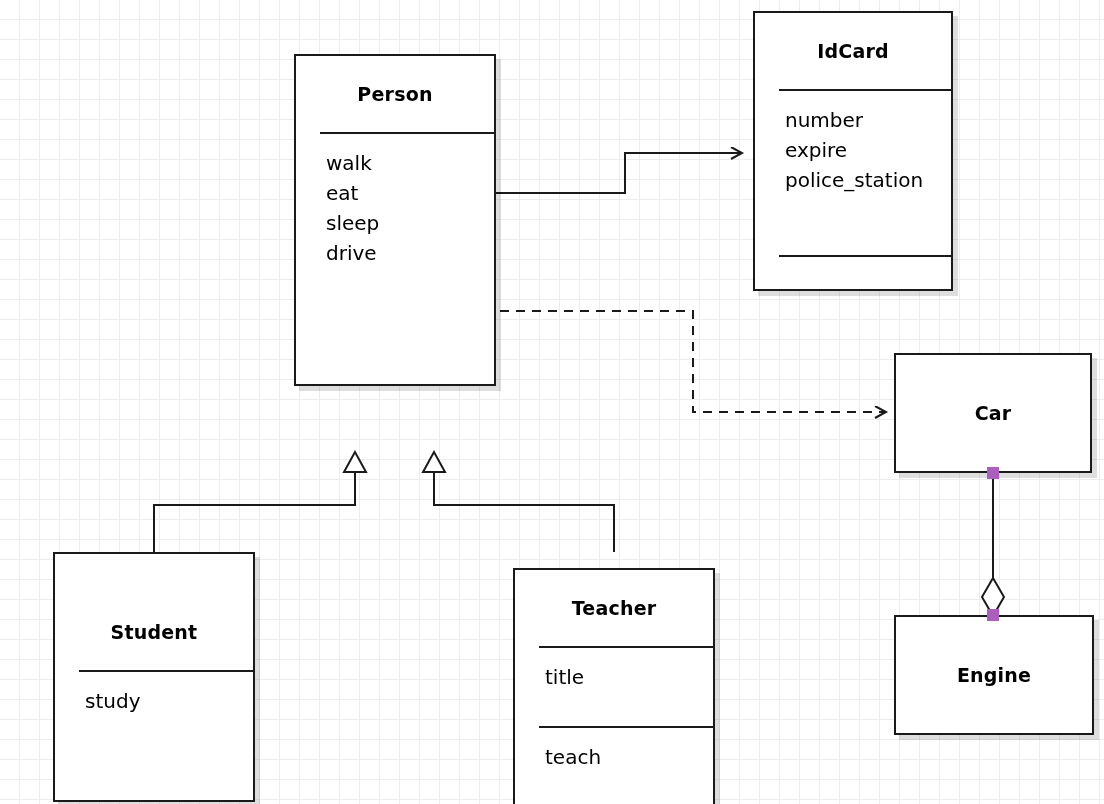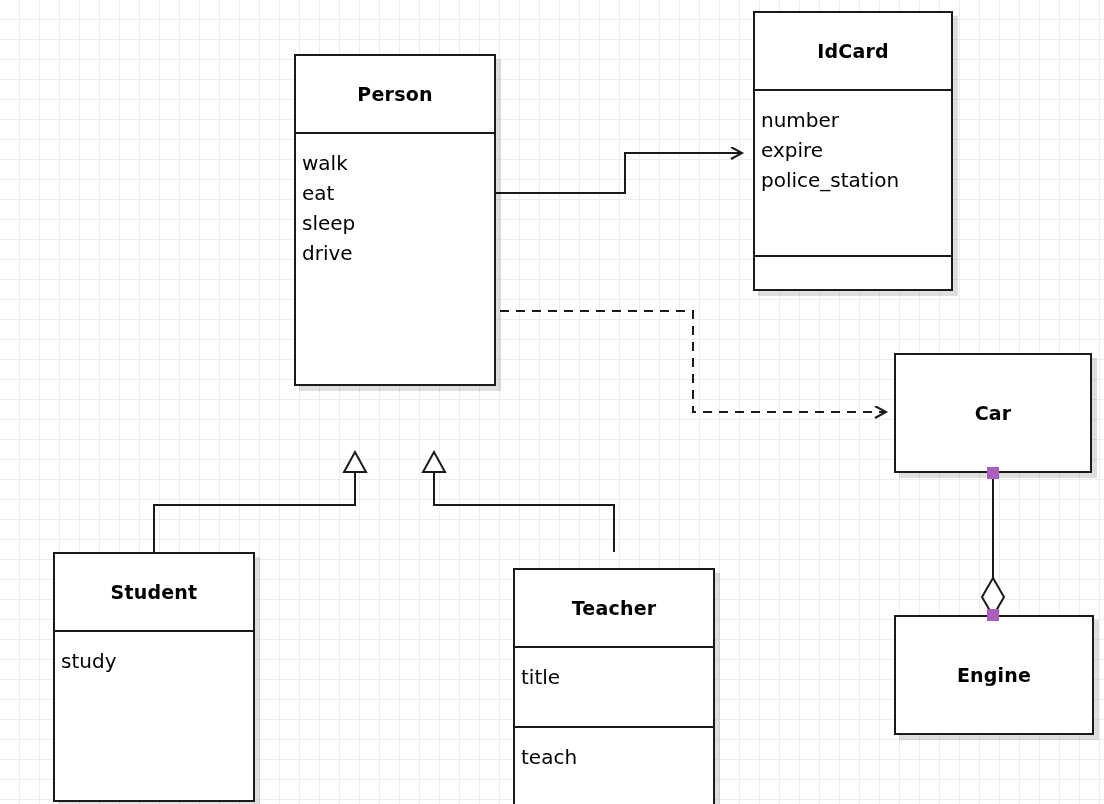--- a/index.html
+++ b/index.html
@@ -33,20 +33,21 @@
     flex-direction: column;
     z-index: 5;
   }
   .compartment {
     box-sizing: border-box;
     position: relative;
     overflow: hidden;
   }
   .compartment + .compartment {
     border-top: 2px solid #1a1a1a;
+    margin-left: 24px;
   }
   .cmp-title {
     display: flex;
     align-items: center;
     justify-content: center;
     font-weight: bold;
     font-size: 19px;
     color: #000000;
     letter-spacing: 0.2px;
   }
@@ -139,21 +140,21 @@
 
   <div class="uml-class" style="left:894px; top:353px; width:198px; height:120px;">
     <div class="compartment cmp-title" style="flex:1;">Car</div>
   </div>
 
   <div class="uml-class" style="left:894px; top:615px; width:200px; height:120px;">
     <div class="compartment cmp-title" style="flex:1;">Engine</div>
   </div>
 
   <div class="uml-class" style="left:53px; top:552px; width:202px; height:250px;">
-    <div class="compartment cmp-title" style="height:76px;">Student</div>
+    <div class="compartment cmp-title" style="height:76px;margin-top:40px;">Student</div>
     <div class="compartment cmp-list" style="flex:1;">
       <div class="member">study</div>
     </div>
   </div>
 
   <div class="uml-class" style="left:513px; top:568px; width:202px; height:250px;">
     <div class="compartment cmp-title" style="height:76px;">Teacher</div>
     <div class="compartment cmp-list" style="height:80px;">
       <div class="member">title</div>
     </div>

